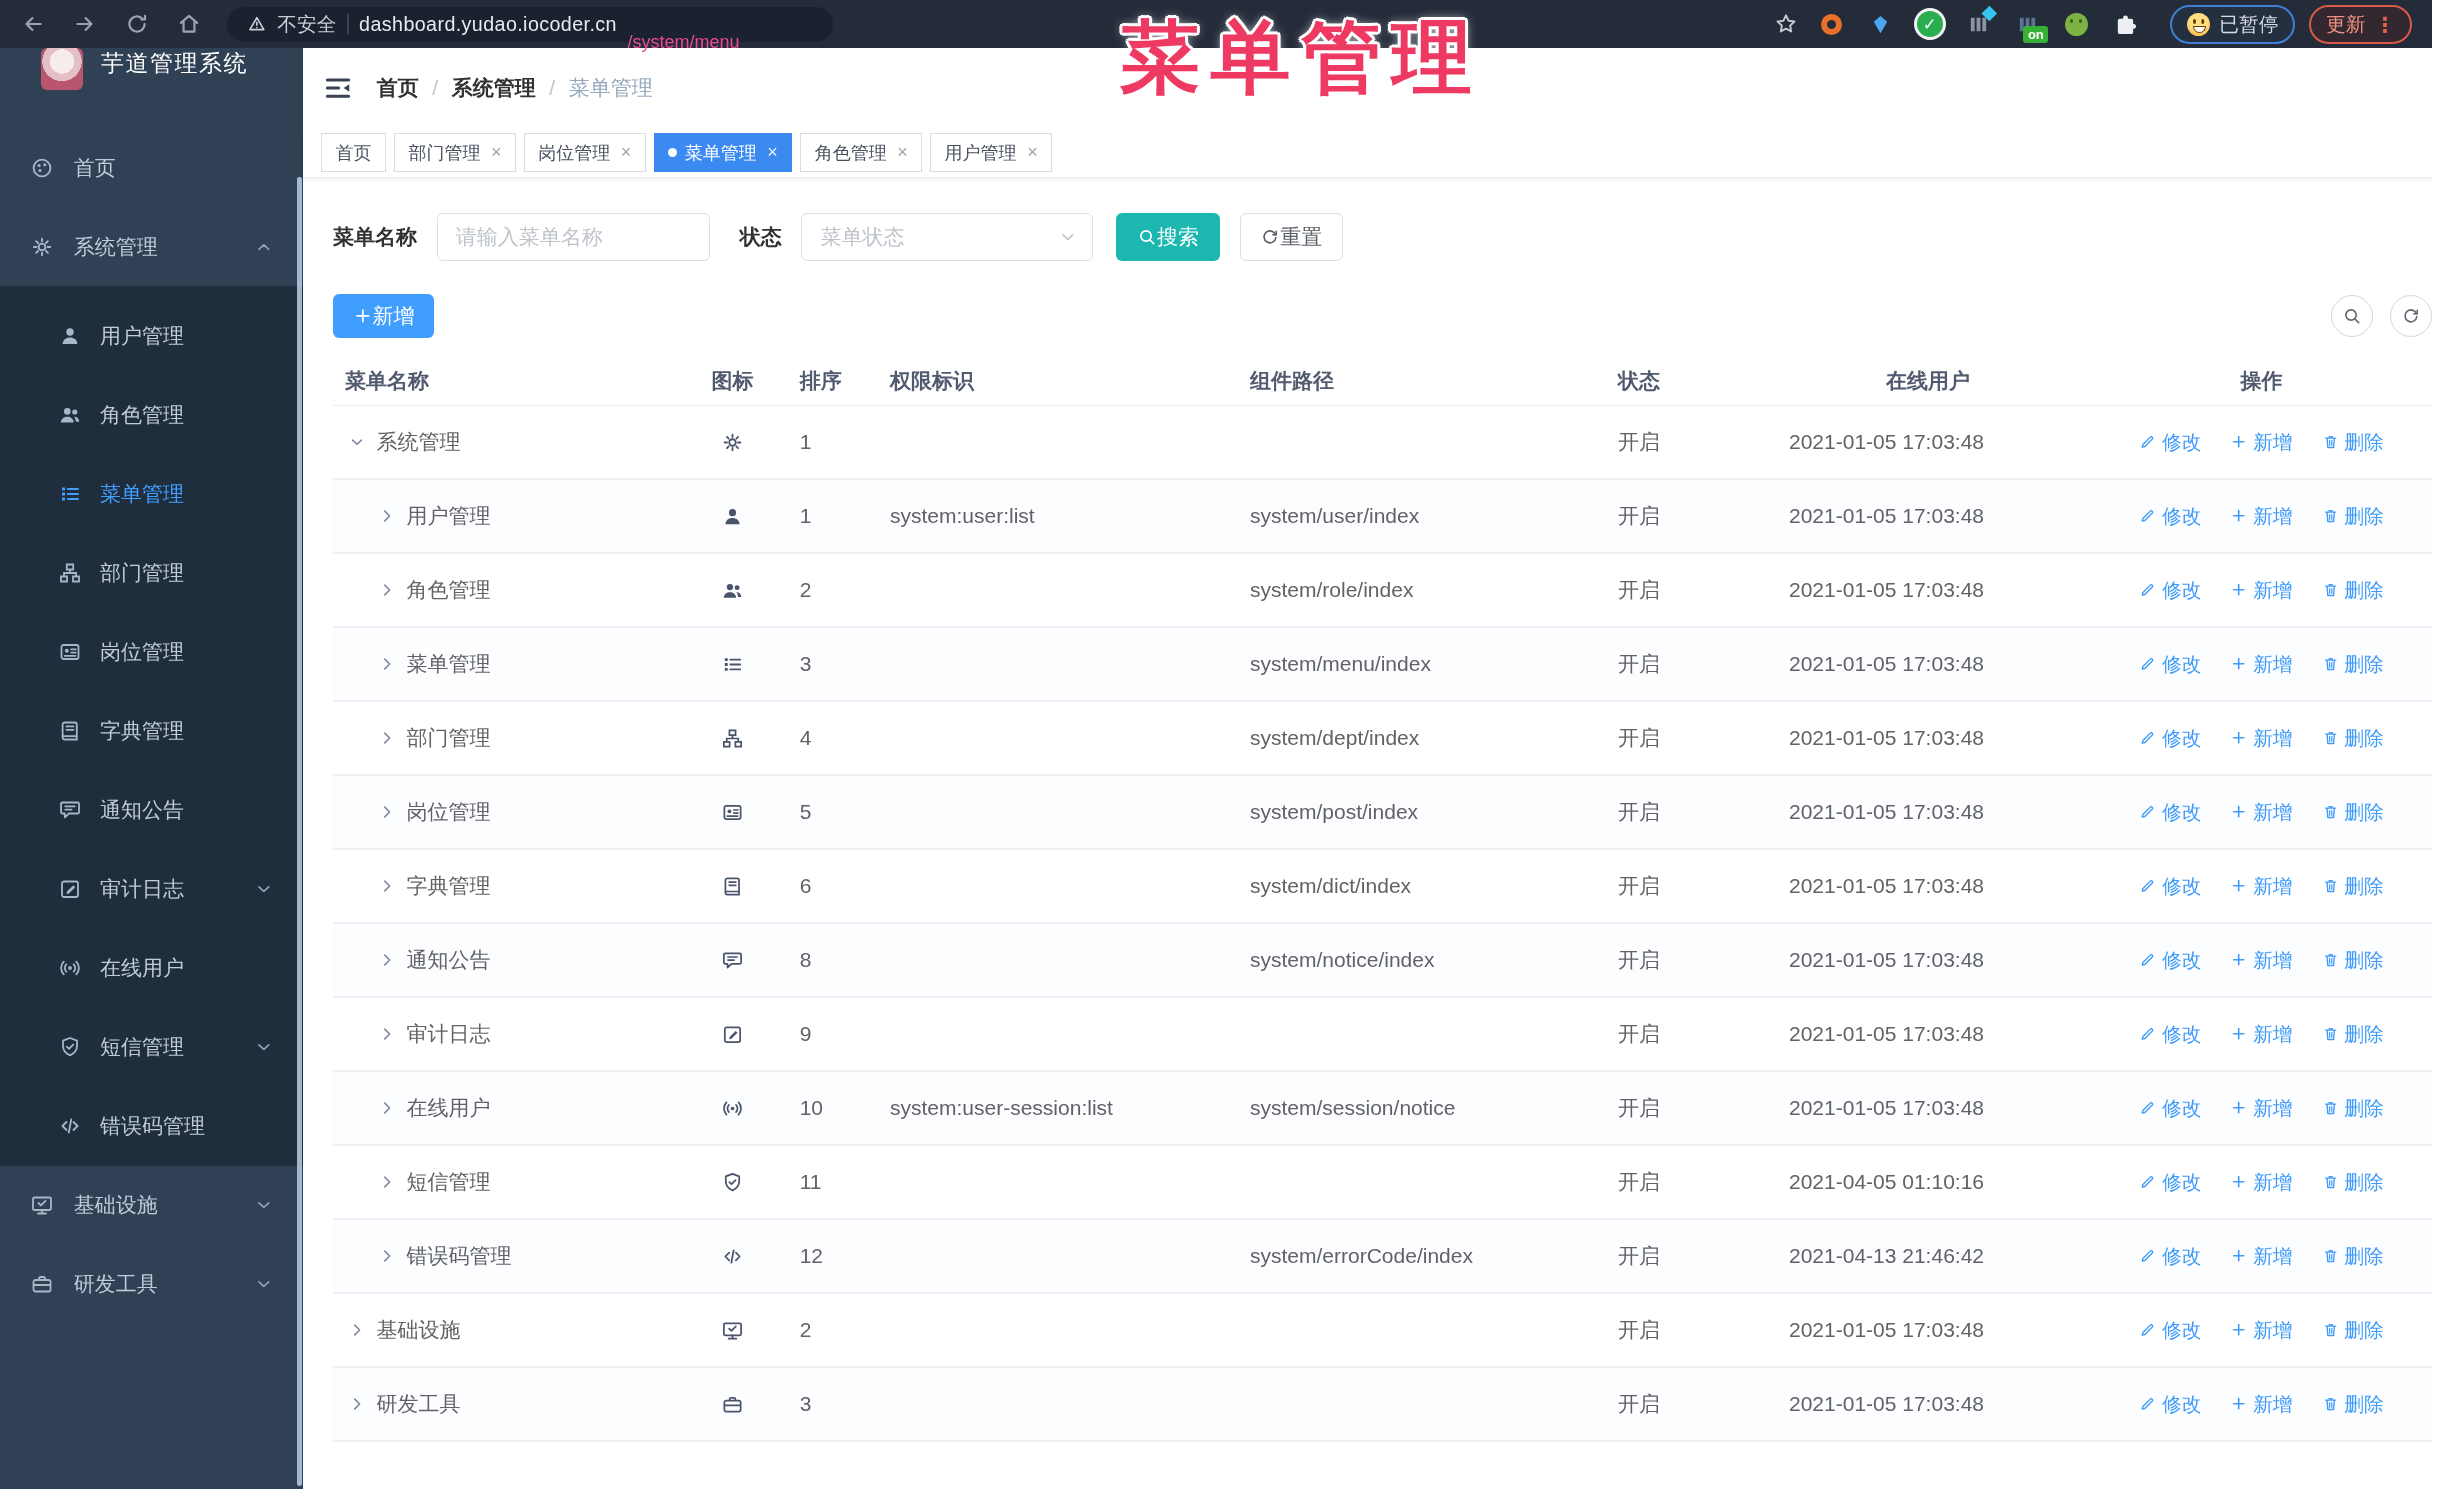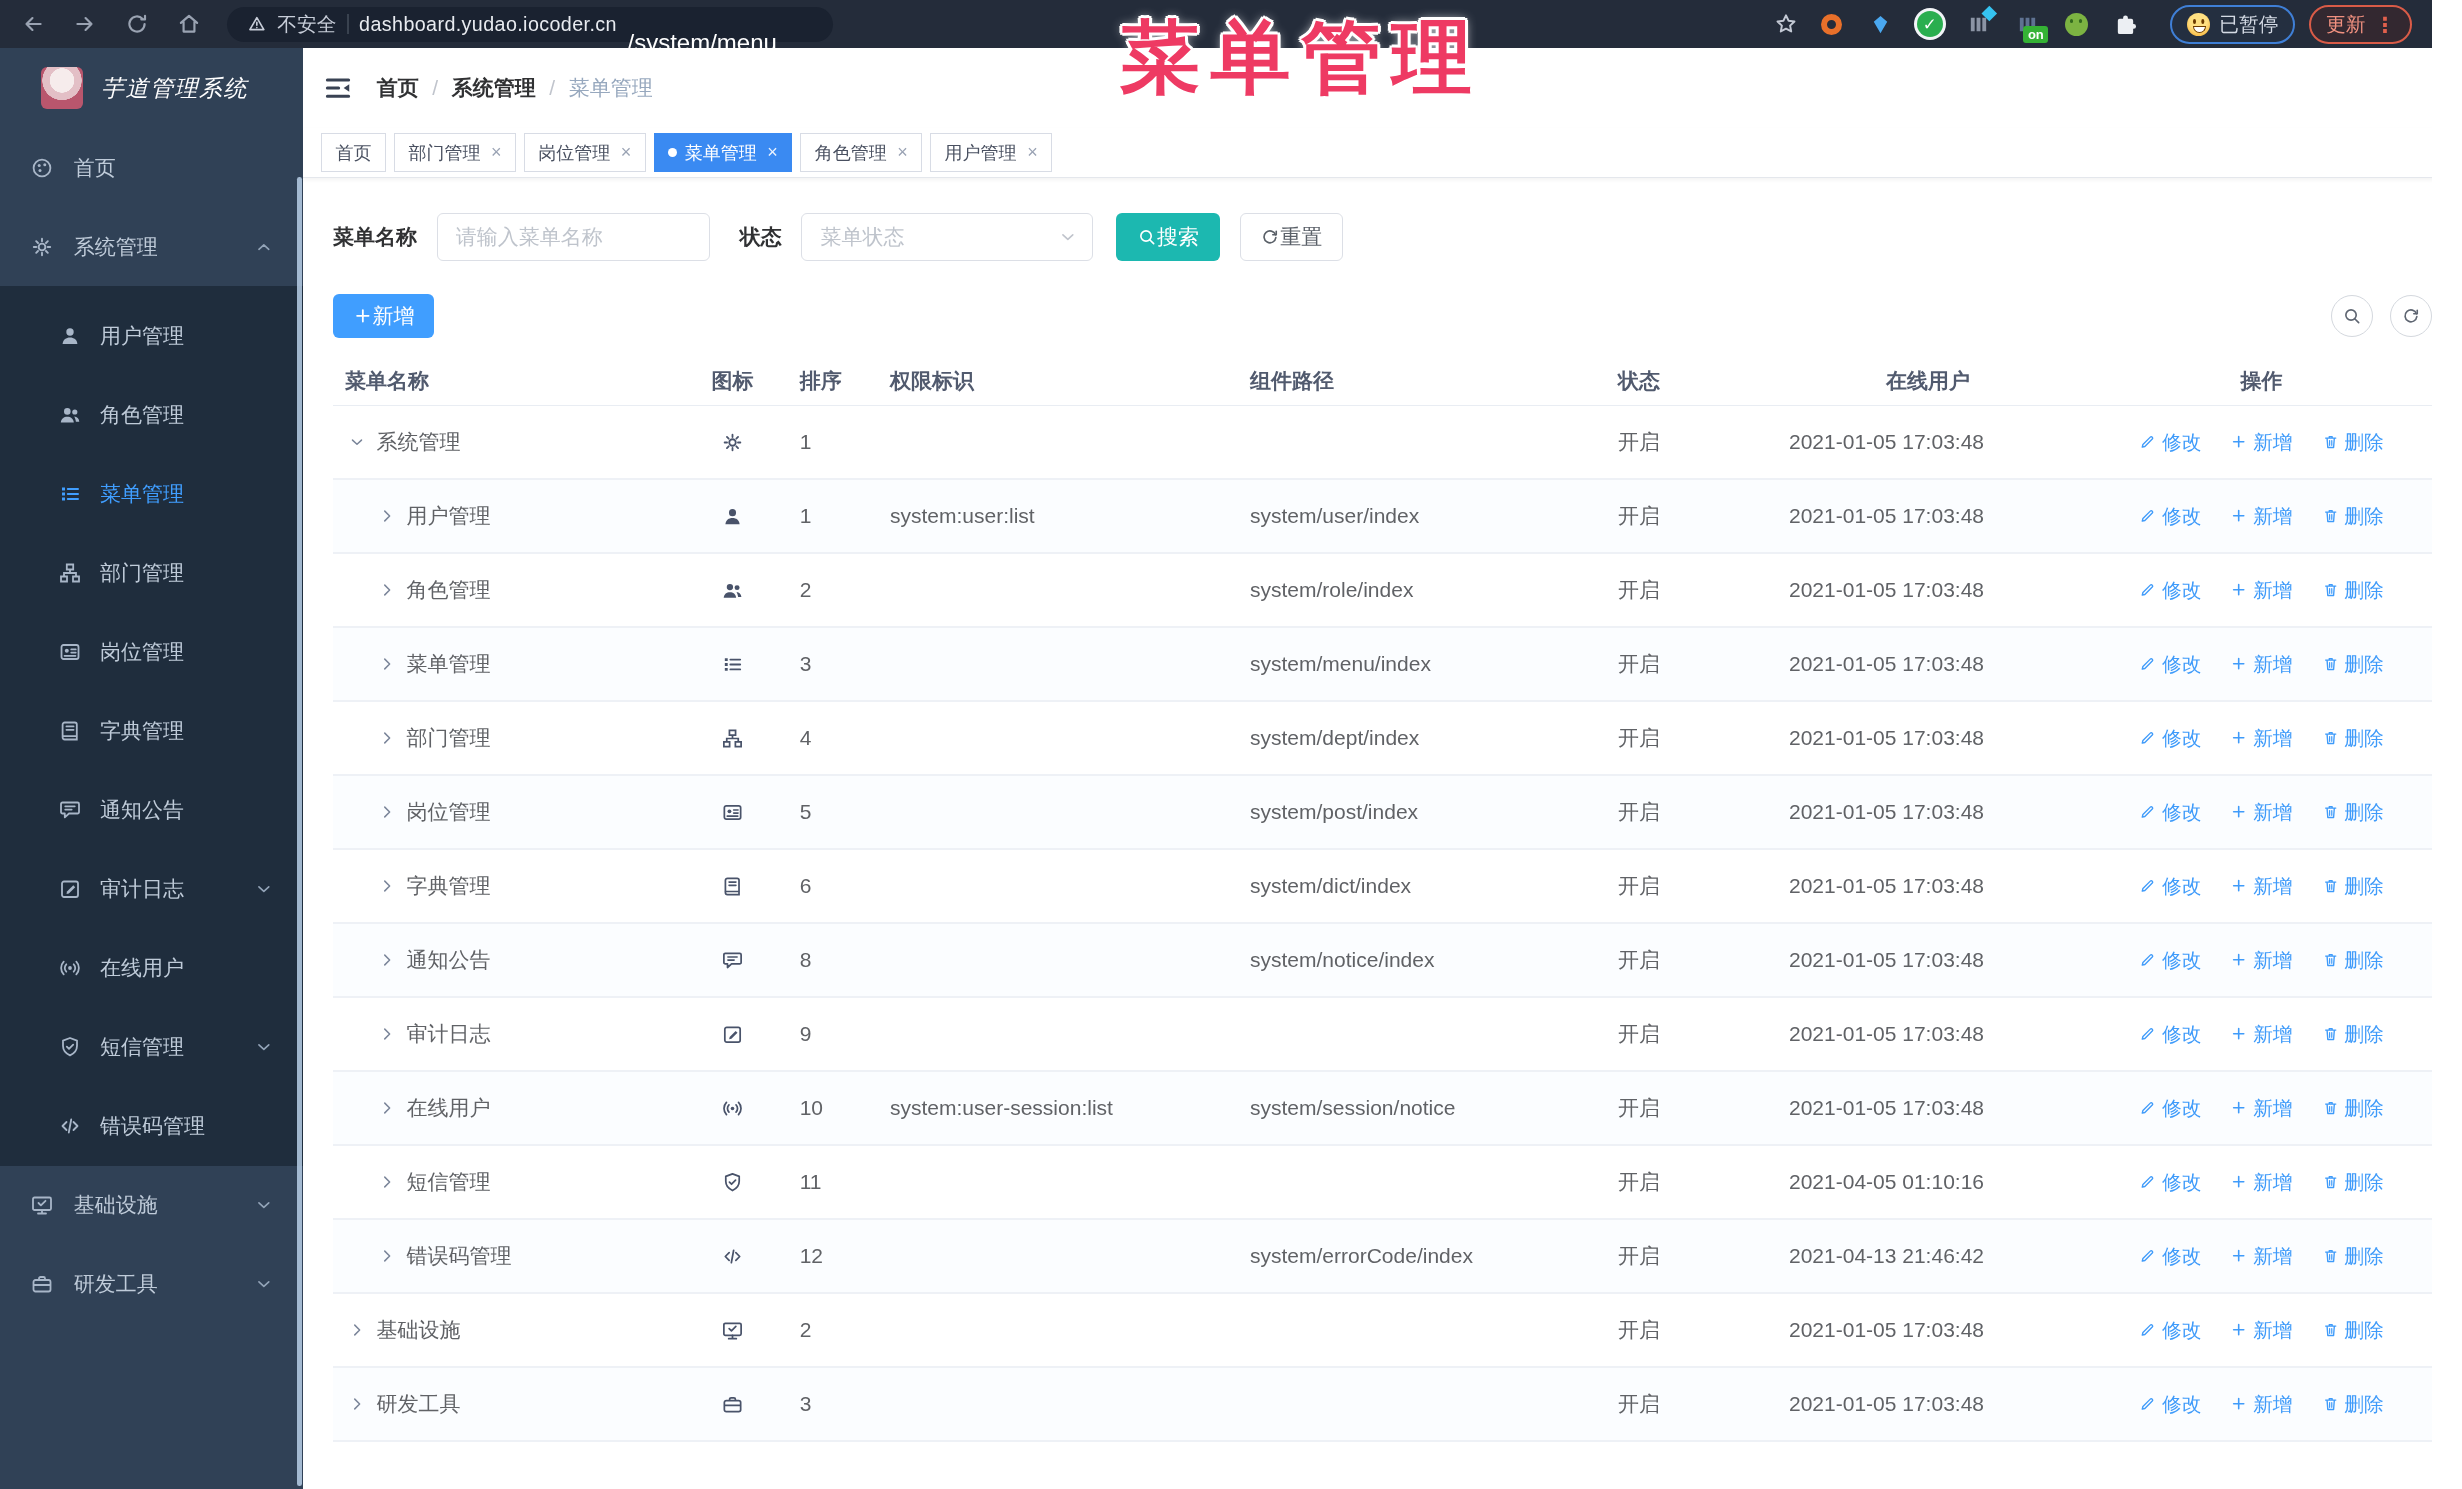--- a/index.html
+++ b/index.html
@@ -11,21 +11,21 @@
 
   
   .browser-bar { height:48px; background:#242c3a; display:flex; align-items:center; padding:0 19.7px; gap:6px; position:relative; z-index:5; }
   .bnav { display:flex; align-items:center; gap:26px; margin-right:19.7px; }
   .bnav .ic { width:26px; height:26px; color:#9aa3b2; }
   .url-pill { display:flex; align-items:center; gap:10.6px; width:606px; height:35px; border-radius:17.4px; background:#1a2230; padding:0 19.7px; color:#c7cdd8; }
   .url-pill .ic { width:19.7px; height:19.7px; color:#c7cdd8; }
   .url-sec { font-size:19.7px; color:#c7cdd8; }
   .url-div { width:1.5px; height:19.7px; background:#39424f; }
   .url-host { font-size:19.7px; color:#e8ebf0; letter-spacing:0.4px; }
-  .url-path { font-size:24px; color:#ffffff;margin-top:37px; }
+  .url-path { font-size:18px; color:#ec4899;margin-top:37px; }
   .bspacer { flex:1; }
   .star { width:26px; height:26px; color:#c3c9d4; margin-right:13.6px; }
   .ext-row { display:flex; align-items:center; gap:23px; margin-right:18px; }
   .ext { width:26px; height:26px; display:flex; align-items:center; justify-content:center; position:relative; }
   .ext-donut { width:21px; height:21px; border-radius:50%; border:6.8px solid #e8702a; }
   .ext-gem { width:23px; height:23px; color:#4aa8f0; }
   .ext-check { width:26px; height:26px; border-radius:50%; background:#2aae4f; color:#fff; font-size:16.7px; font-weight:bold; display:flex; align-items:center; justify-content:center; box-shadow:0 0 0 3px #f2f4f7; }
   .ext-bars { width:23px; height:23px; color:#8b94a4; }
   .ext-dia { position:absolute; right:-3px; top:-3px; width:10.6px; height:10.6px; background:#35c3f0; transform:rotate(45deg); }
   .ext-on-wrap .ext-bars { color:#2b3442; filter:brightness(2.2); }
@@ -43,21 +43,21 @@
   .pill-update-label { font-size:19.7px; color:#f0907f; }
   .vdots { color:#e2604c; font-size:21px; font-weight:bold; letter-spacing:0; line-height:1; }
 
   
   .overlay-title { position:absolute; left:1120px; top:4.5px; z-index:99; font-size:80px; font-weight:800; letter-spacing:10.6px; color:#ee3a63;
     text-shadow:-3px 0 0 #fff,3px 0 0 #fff,0 -3px 0 #fff,0 3px 0 #fff,-2.3px -2.3px 0 #fff,2.3px 2.3px 0 #fff,-2.3px 2.3px 0 #fff,2.3px -2.3px 0 #fff,0 0 10.6px rgba(255,255,255,.9); }
 
   
   .app { display:flex; height:1441px; }
   .sidebar { position:relative; width:303px; flex:none; background:#304156; color:#bfcbd9; }
-  .logo-row { height:80px; display:flex; align-items:center; padding-left:41px; gap:18px;font-style:italic; }
+  .logo-row { height:80px; display:flex; align-items:flex-start; padding-left:41px; gap:18px; }
   .logo-img { width:42px; height:42px; border-radius:6px; background:radial-gradient(circle at 50% 32%,#f6ecec 0 34%,#e3bfc6 35% 55%,#b9566d 56% 100%); }
   .logo-title { font-size:23px; color:#fff; font-weight:500; letter-spacing:1.5px; }
   .s-item { height:79px; display:flex; align-items:center; cursor:pointer; }
   .s-item.top { padding-left:30px; }
   .s-item.sub { padding-left:58px; background:#1f2d3d; }
   .s-item.sub:first-of-type { }
   .s-pad-top { height:10.6px; background:#1f2d3d; }
   .s-icon { width:24px; height:24px; color:#a8b6c8; }
   .s-label { font-size:21px; margin-left:19.7px; color:#bfcbd9; }
   .s-item.sub .s-label { margin-left:18px; }

